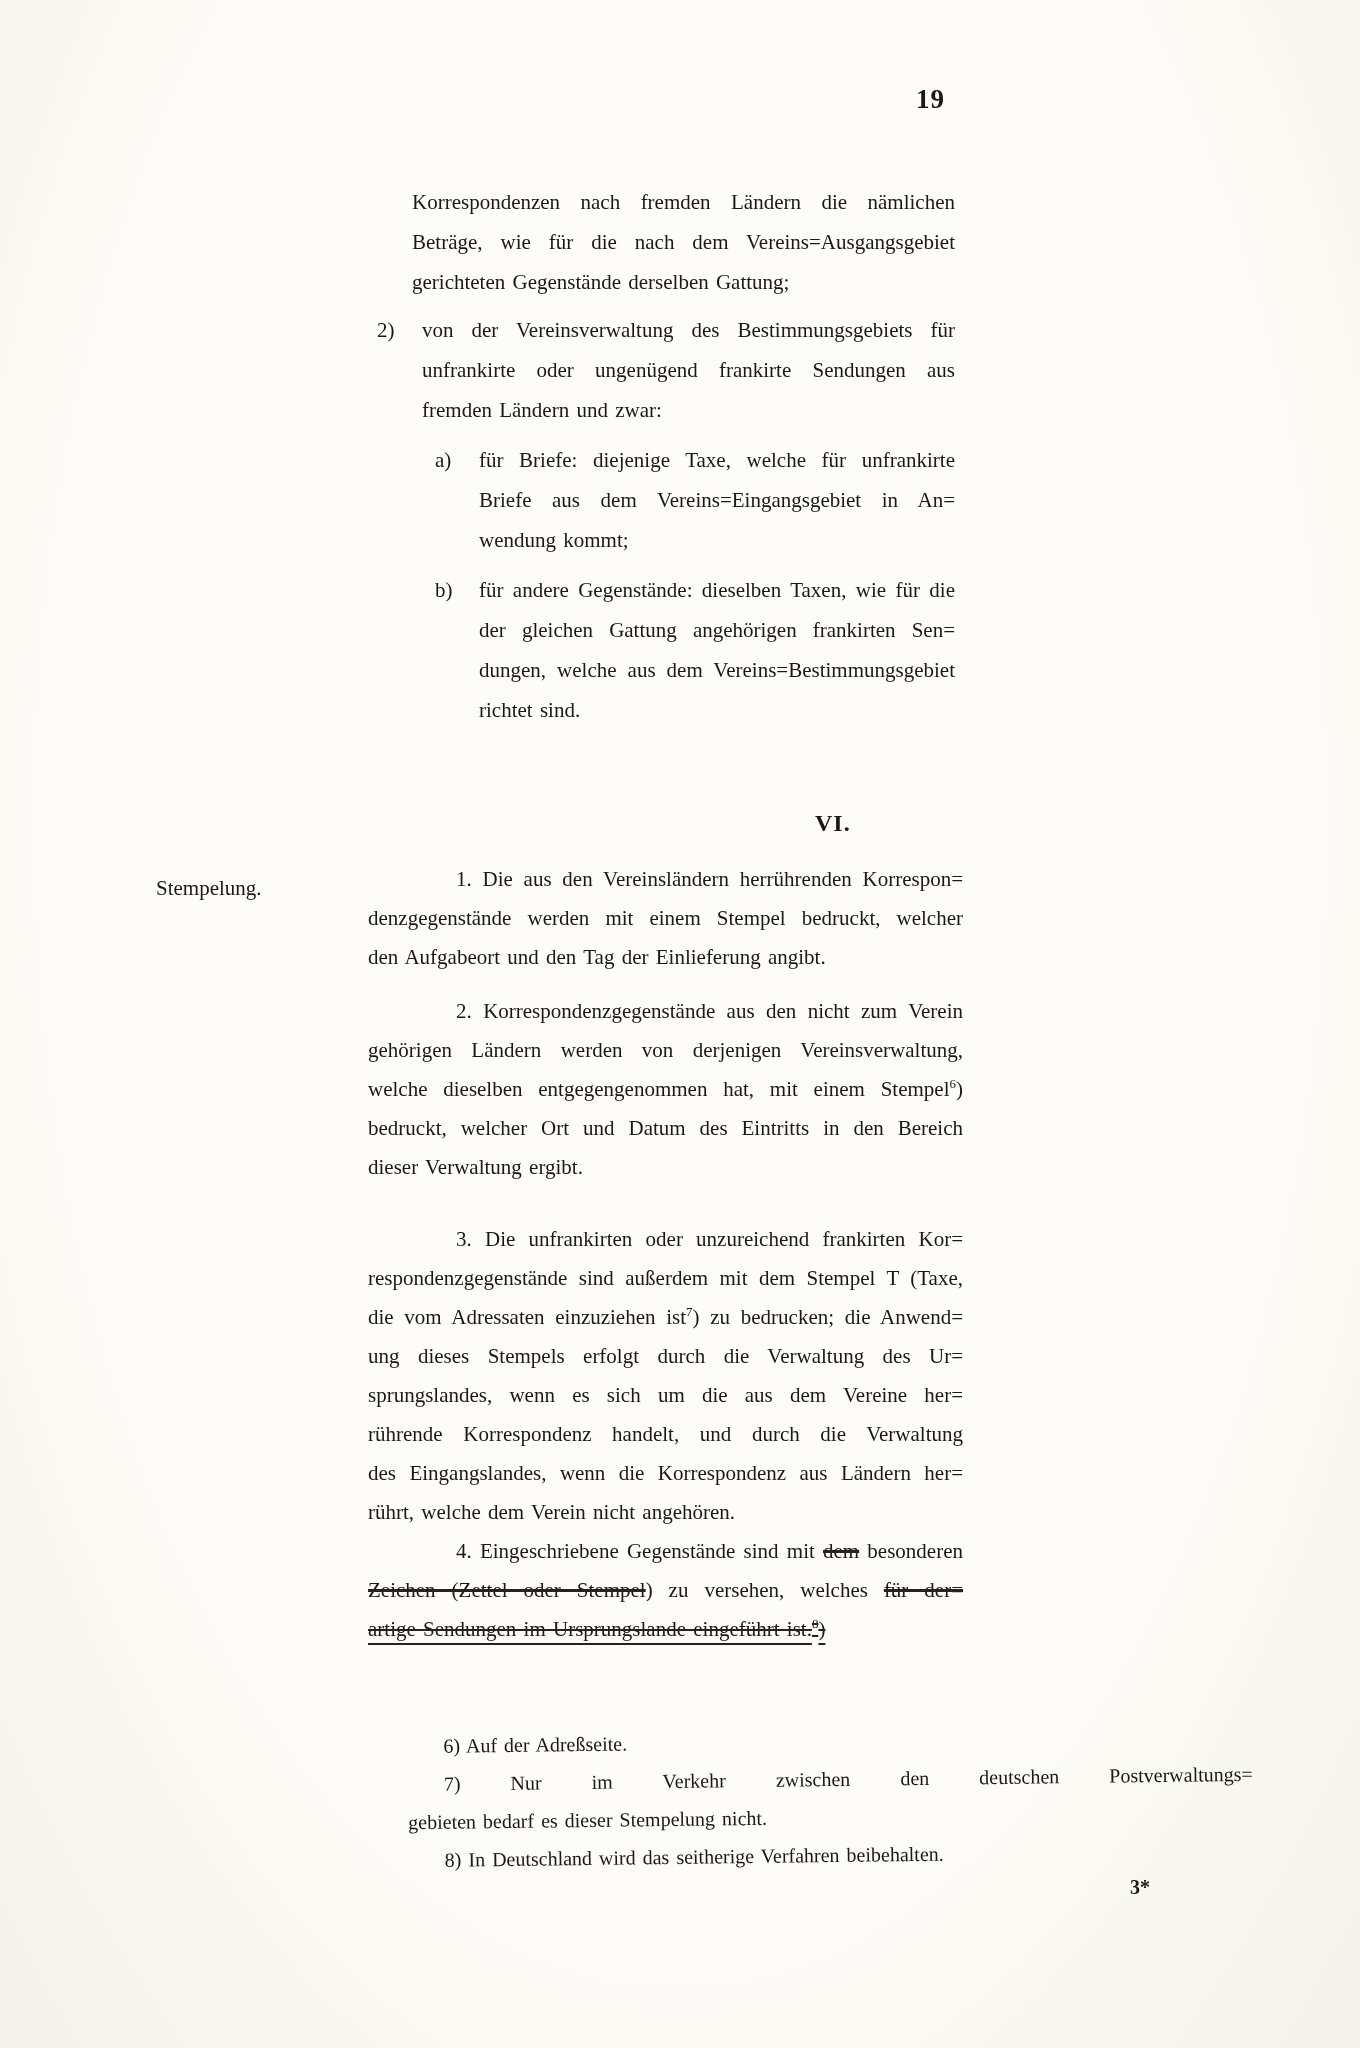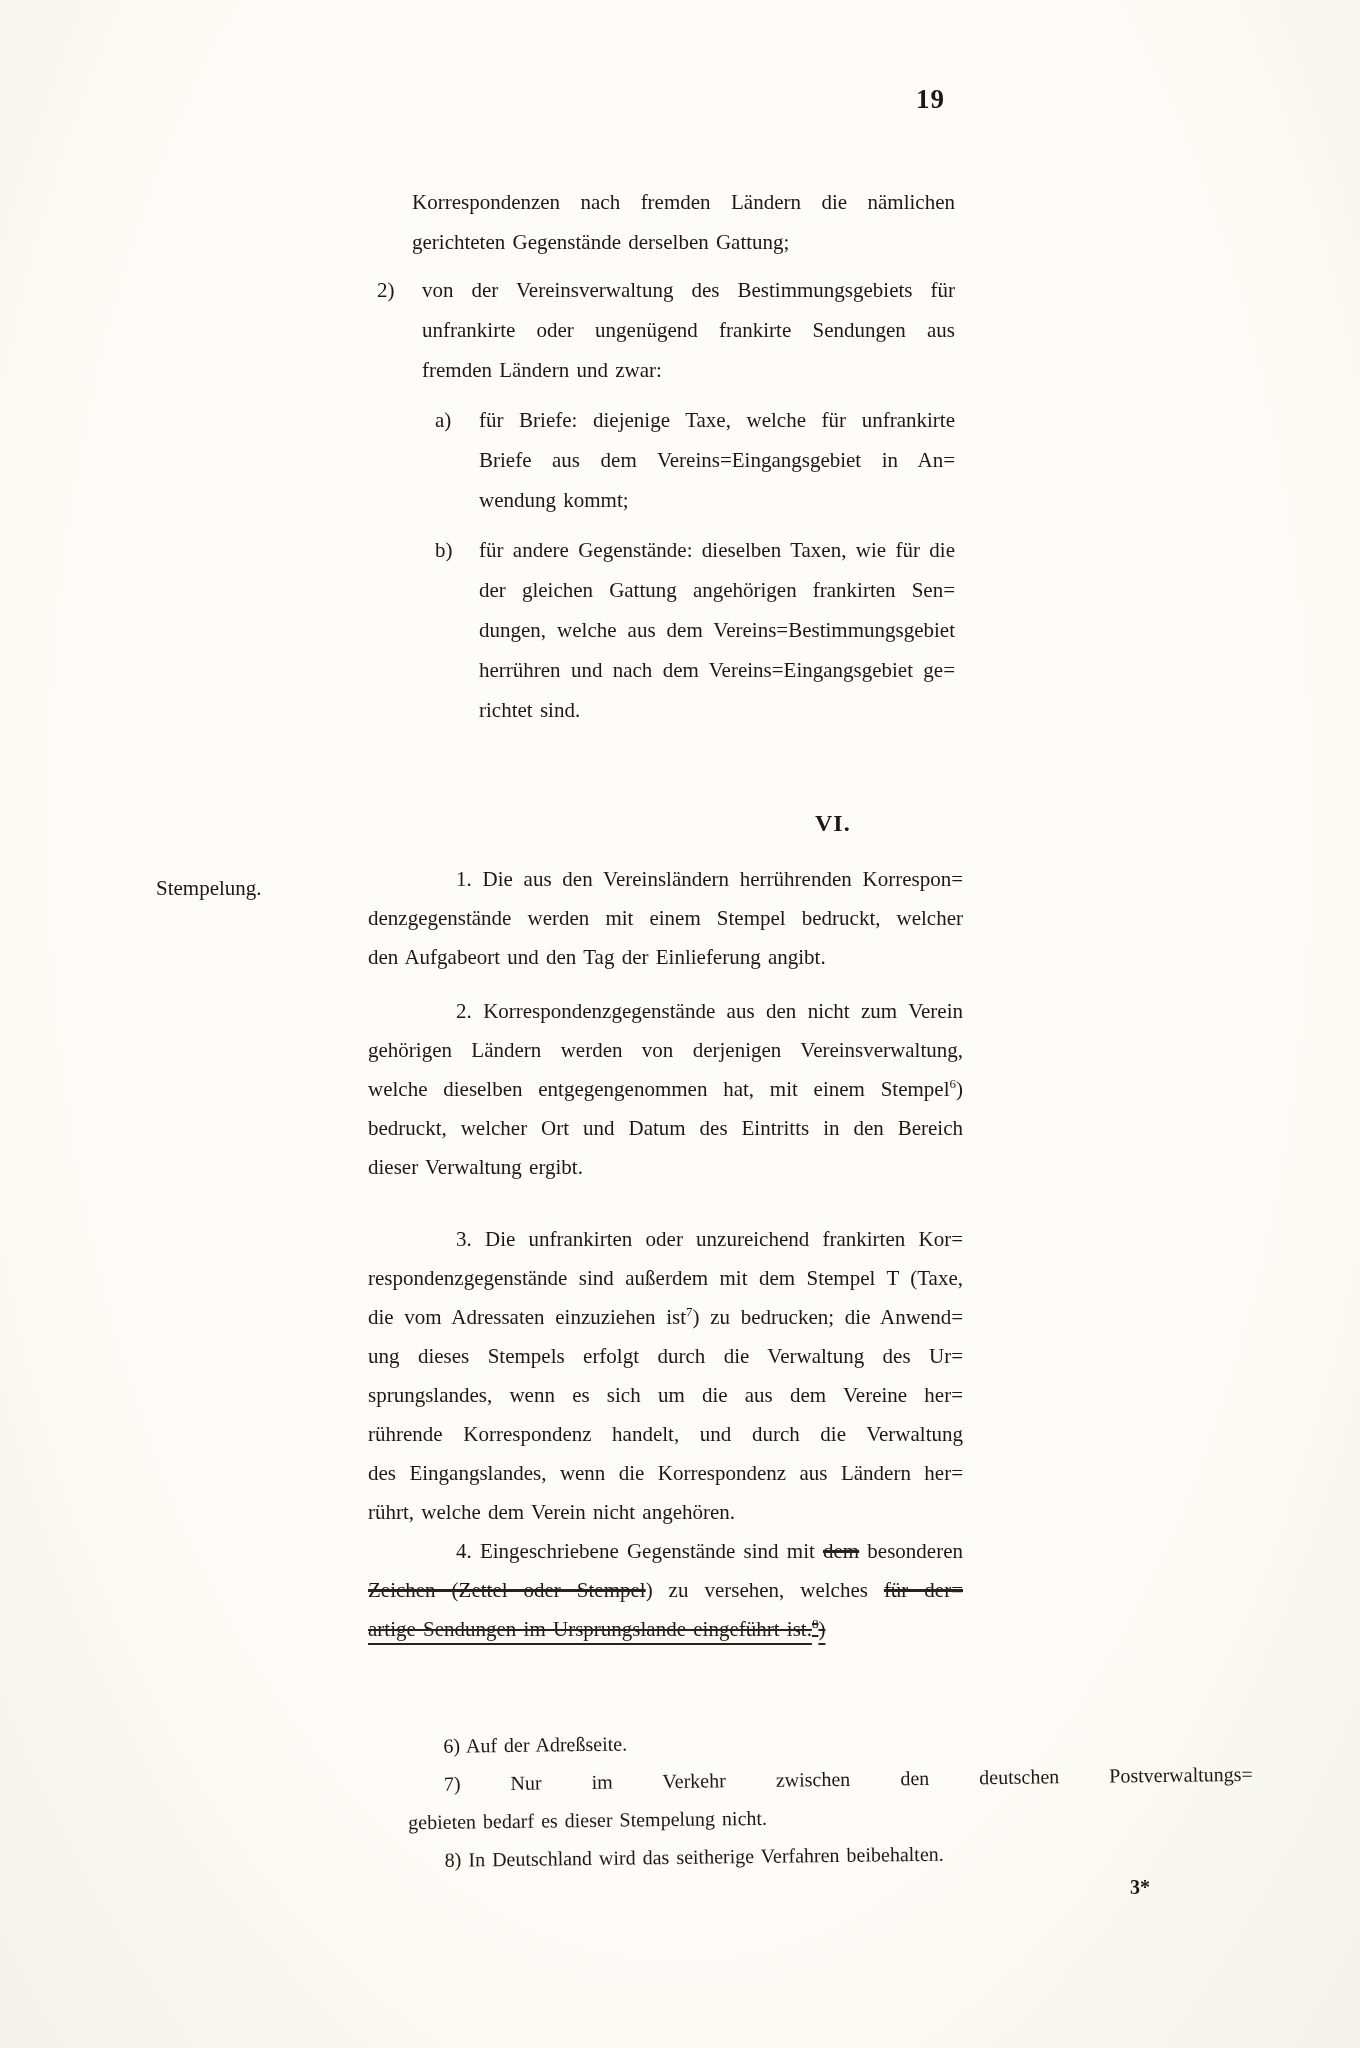--- a/index.html
+++ b/index.html
@@ -75,20 +75,21 @@
 
 <div class="page">
 
   <div class="pageno">19</div>
 
   <div class="margin-note">Stempelung.</div>
 
   <div class="hang-block">
     <div>
         <div class="tline"><span>Korrespondenzen nach fremden Ländern die nämlichen</span></div>
+        <div class="tline"><span>Beträge, wie für die nach dem Vereins=Ausgangsgebiet</span></div>
         <div class="tline last"><span>gerichteten Gegenstände derselben Gattung;</span></div>
       </div>
 
     <div class="item2">
       <span class="marker">2)</span>
       <div>
           <div class="tline"><span>von der Vereinsverwaltung des Bestimmungsgebiets für</span></div>
           <div class="tline"><span>unfrankirte oder ungenügend frankirte Sendungen aus</span></div>
           <div class="tline last"><span>fremden Ländern und zwar:</span></div>
         </div>
@@ -102,21 +103,20 @@
           <div class="tline last"><span>wendung kommt;</span></div>
         </div>
     </div>
 
     <div class="subitem">
       <span class="marker">b)</span>
       <div>
           <div class="tline"><span>für andere Gegenstände: dieselben Taxen, wie für die</span></div>
           <div class="tline"><span>der gleichen Gattung angehörigen frankirten Sen=</span></div>
           <div class="tline"><span>dungen, welche aus dem Vereins=Bestimmungsgebiet</span></div>
-          <div class="tline"><span>herrühren und nach dem Vereins=Eingangsgebiet ge=</span></div>
           <div class="tline last"><span>richtet sind.</span></div>
         </div>
     </div>
   </div>
 
   <div class="heading-vi">VI.</div>
 
   <div class="paras">
     <div class="para">
         <div class="tline"><span>1. Die aus den Vereinsländern herrührenden Korrespon=</span></div>

